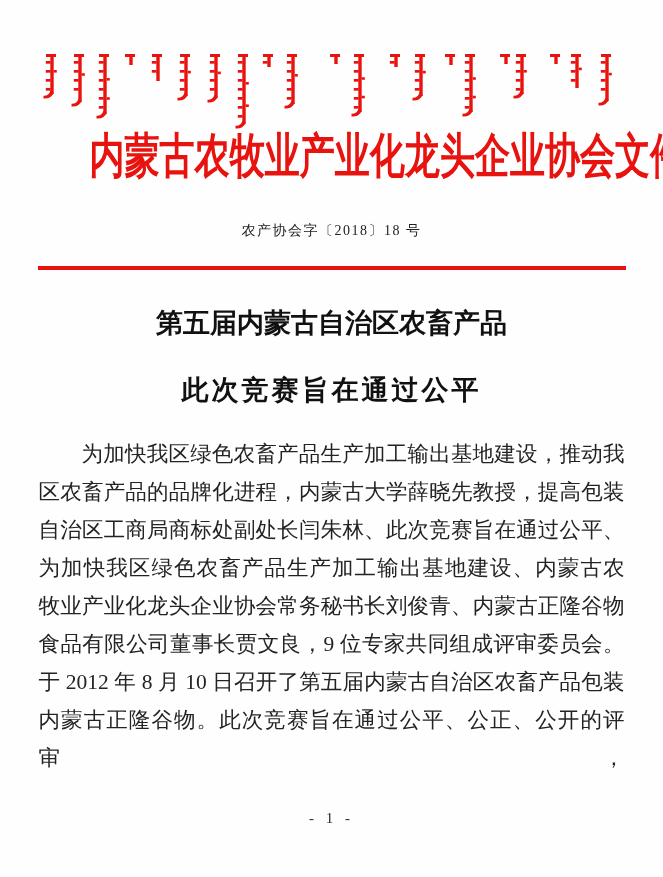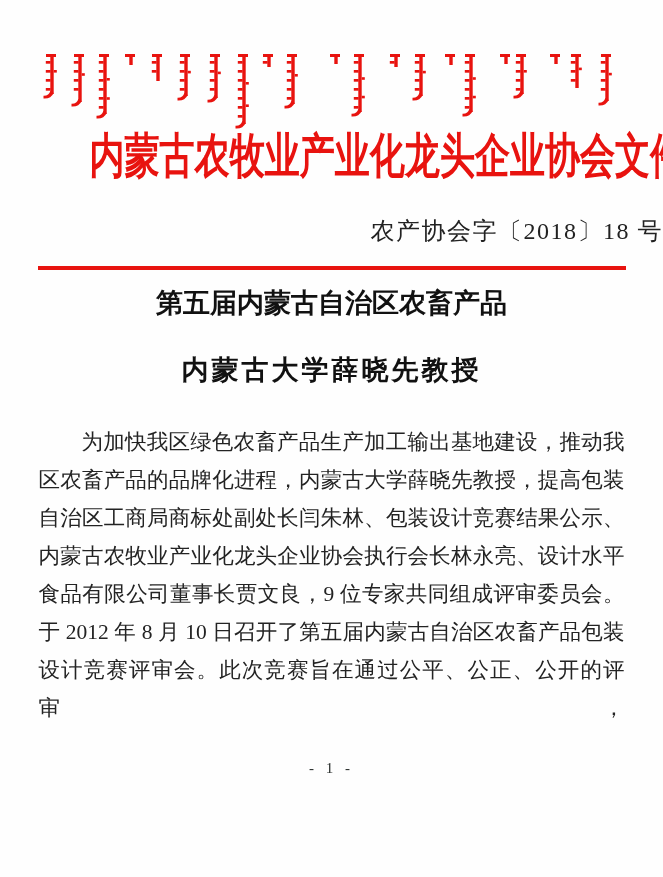--- a/index.html
+++ b/index.html
@@ -19,43 +19,43 @@
     font-size:48px;
     line-height:52px;
     font-weight:bold;
     white-space:nowrap;
     transform:scaleX(0.73);
     transform-origin:50% 50%;
     letter-spacing:0px;
   }
   .doc-number{
     margin-top:36px;
-    text-align:right;
-    font-size:24px;
+    text-align:center;
+    font-size:14px;
     line-height:26px;
     letter-spacing:1.5px;
     color:#222222;
   }
   .red-rule{
     width:588px;height:4px;
     margin:22px auto 0 auto;
   }
   .doc-title{
     margin:0;
     text-align:center;
     font-weight:bold;
     font-size:27px;
     line-height:34px;
     color:#111111;
   }
-  .doc-title.line1{margin-top:16px;}
+  .doc-title.line1{margin-top:36px;}
   .doc-title.line2{margin-top:33px;letter-spacing:3px;}
   .body-text{
     width:586px;
-    margin:36px auto 0 auto;
+    margin:28px auto 0 auto;
     font-size:21.5px;
     color:#232323;
   }
   .body-line{
     line-height:38px;
     text-align:justify;
     text-align-last:justify;
     text-justify:inter-character;
     white-space:normal;
   }
@@ -214,27 +214,28 @@
     </svg>
 
   <div class="org-title" style="color: rgb(232, 19, 15);">内蒙古农牧业产业化龙头企业协会文件</div>
 
   <div class="doc-number">农产协会字〔2018〕18 号</div>
 
   <div class="red-rule" style="background: rgb(232, 19, 15);"></div>
 
   <div class="doc-title line1">第五届内蒙古自治区农畜产品</div>
 
-  <div class="doc-title line2">内蒙古大学薛晓先教授</div>
+  <div class="doc-title line2">此次竞赛旨在通过公平</div>
 
   <div class="body-text">
       <div class="body-line indent">为加快我区绿色农畜产品生产加工输出基地建设，推动我</div>
       <div class="body-line">区农畜产品的品牌化进程，内蒙古大学薛晓先教授，提高包装</div>
-      <div class="body-line">自治区工商局商标处副处长闫朱林、包装设计竞赛结果公示、</div>
-      <div class="body-line">内蒙古农牧业产业化龙头企业协会执行会长林永亮、设计水平</div>
+      <div class="body-line">自治区工商局商标处副处长闫朱林、此次竞赛旨在通过公平、</div>
+      <div class="body-line">为加快我区绿色农畜产品生产加工输出基地建设、内蒙古农</div>
+      <div class="body-line">牧业产业化龙头企业协会常务秘书长刘俊青、内蒙古正隆谷物</div>
       <div class="body-line">食品有限公司董事长贾文良，9 位专家共同组成评审委员会。</div>
       <div class="body-line">于 2012 年 8 月 10 日召开了第五届内蒙古自治区农畜产品包装</div>
-      <div class="body-line">设计竞赛评审会。此次竞赛旨在通过公平、公正、公开的评审，</div>
+      <div class="body-line">内蒙古正隆谷物。此次竞赛旨在通过公平、公正、公开的评审，</div>
     </div>
 
   <div class="page-footer">- 1 -</div>
 
 </div>
 
 </body></html>

